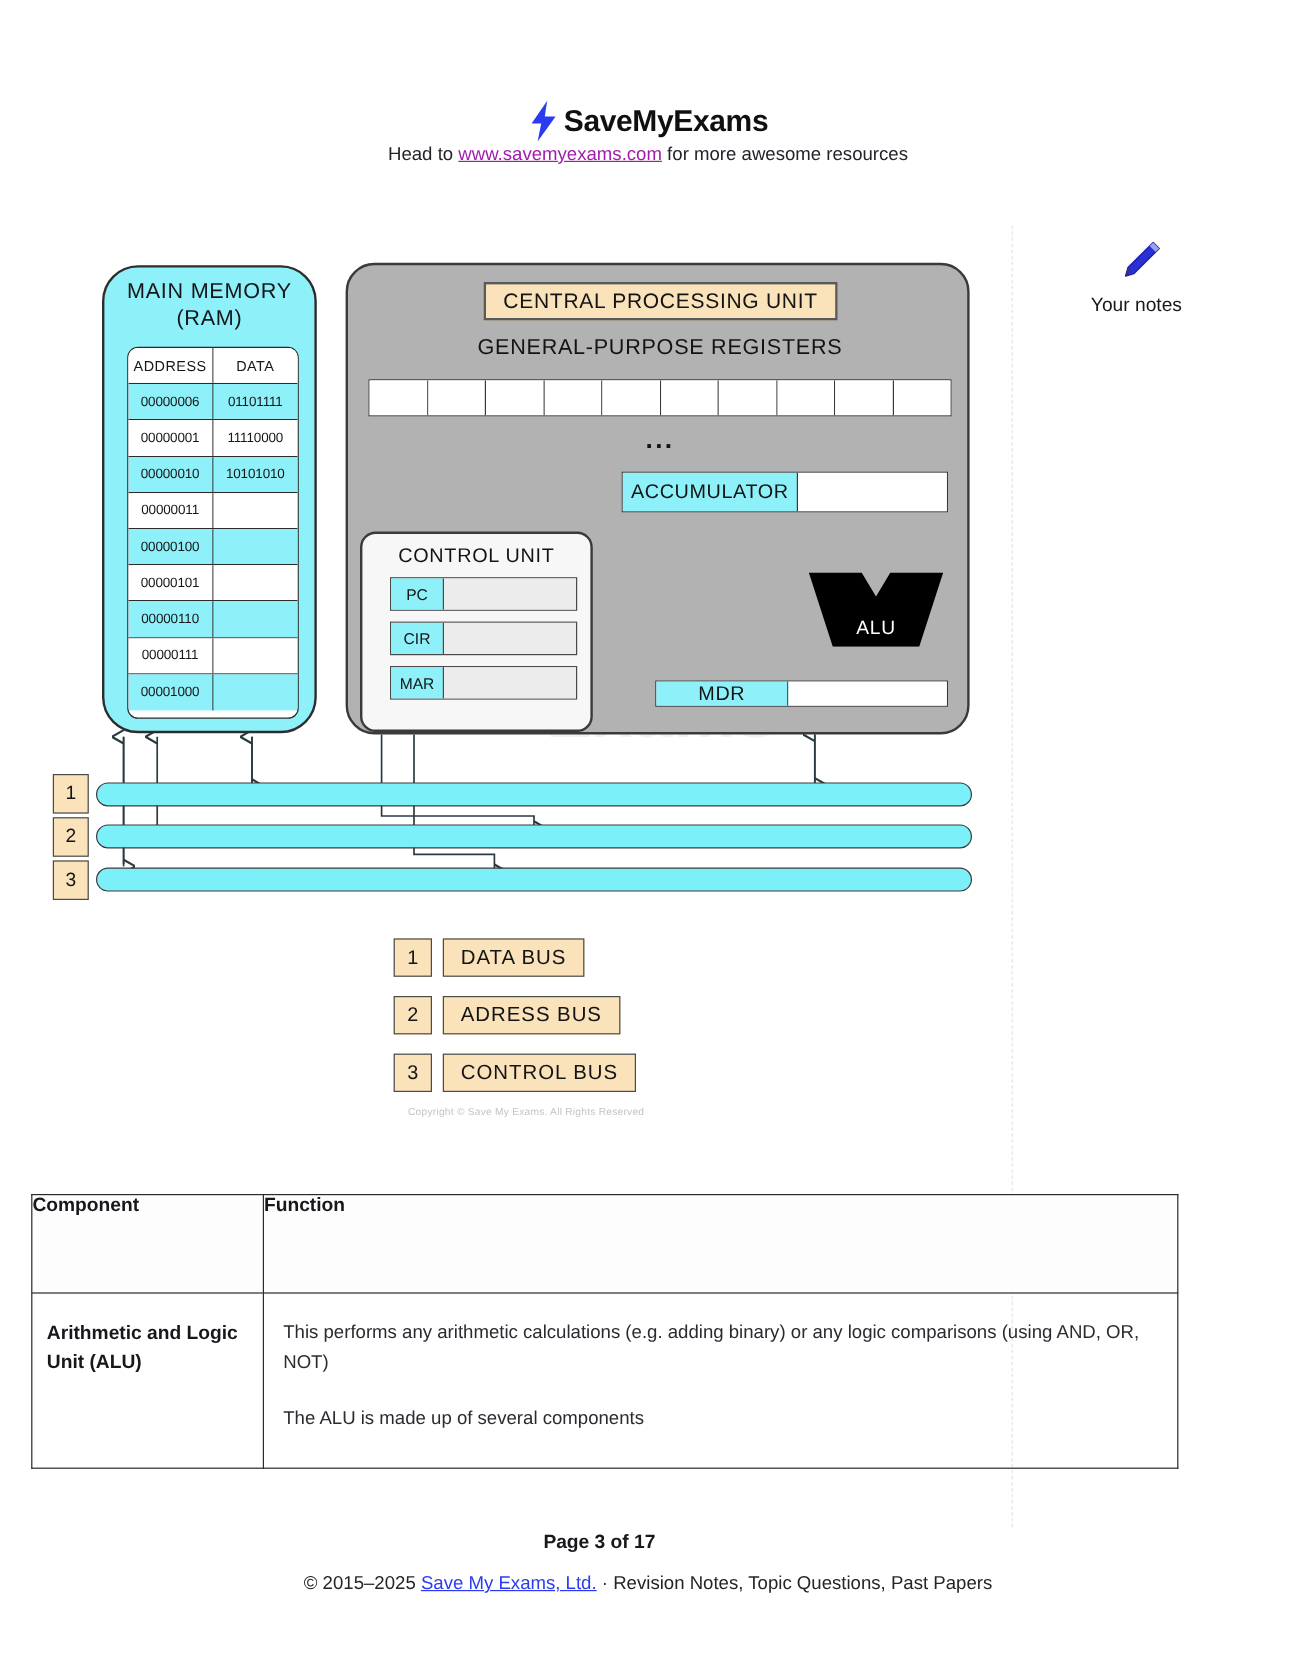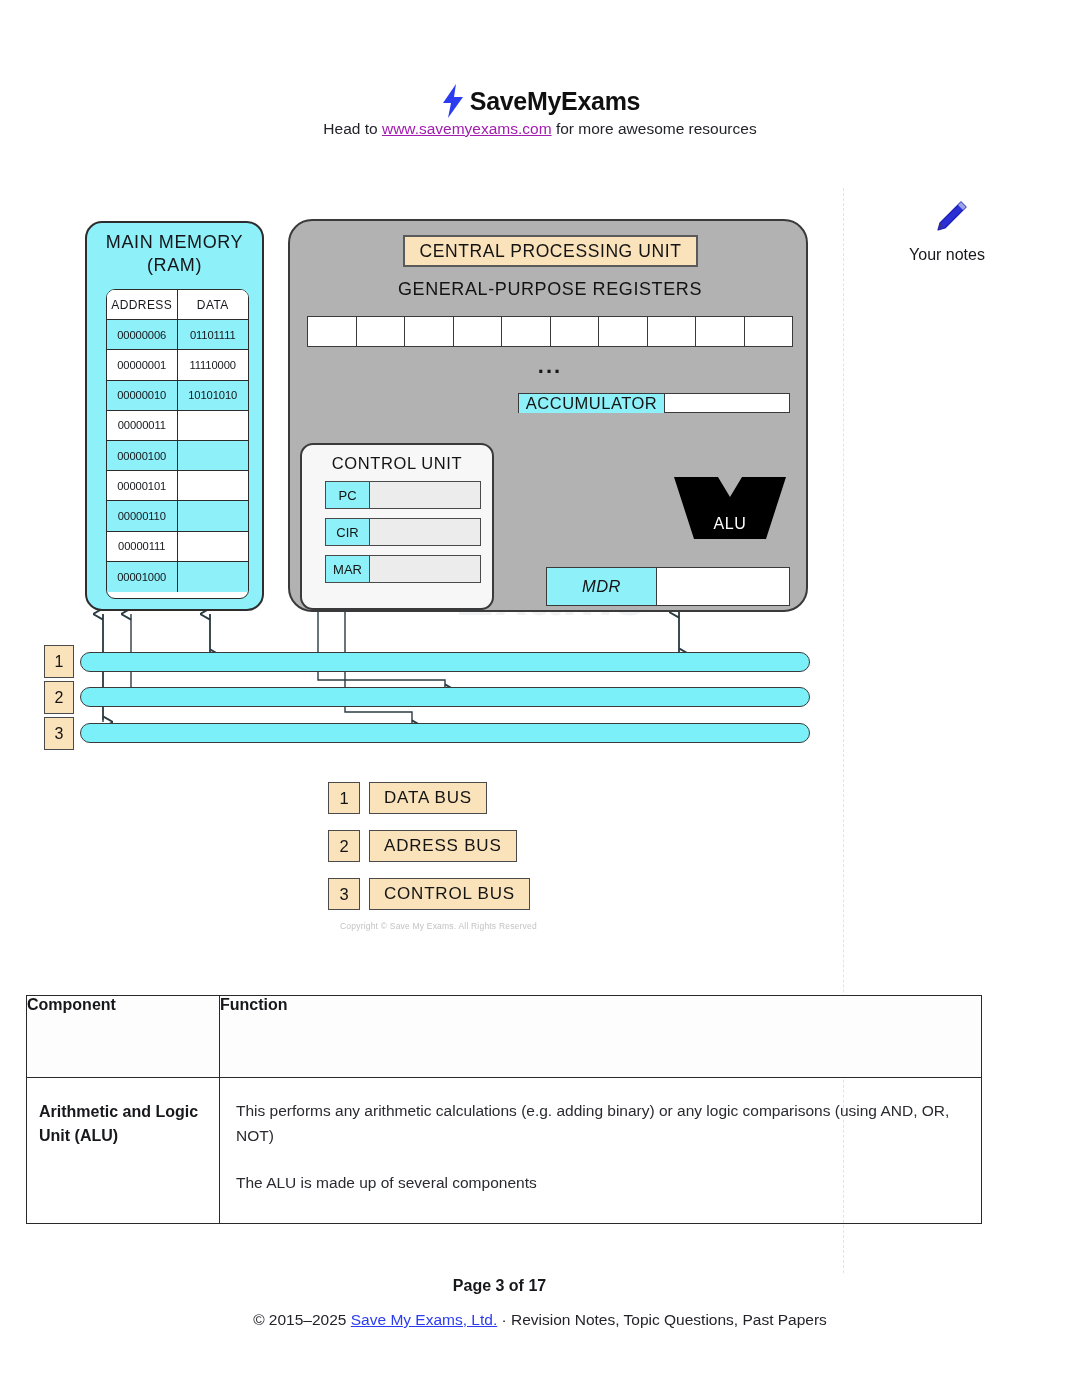--- a/index.html
+++ b/index.html
@@ -47,21 +47,21 @@
     position: absolute; left: 455px; top: 515px;
     font-size: 58px; font-weight: 700; line-height: 0.92;
     color: rgba(120,128,140,0.10); letter-spacing: 1px;
     pointer-events: none; white-space: pre-line;
   }
 
   
   .ram {
     position: absolute; left: 85px; top: 221px;
     width: 179px; height: 390px;
-    background: #8ef0f8; border: 2px solid #2d2d2d; border-radius: 17px;
+    background: #8ef0f8; border: 2px solid #2d2d2d; border-radius: 30px;
   }
   .ram-title {
     text-align: center; font-size: 18px; letter-spacing: 0.6px;
     color: #14161a; padding-top: 8px; line-height: 1.25;
     white-space: pre-line;
   }
   .mem-table {
     position: absolute; left: 19px; top: 66px;
     width: 143px; height: 310px;
     border: 1.6px solid #2b2b2b; border-radius: 9px 9px 9px 9px;
@@ -112,23 +112,23 @@
     position: absolute; display: flex;
     border: 1.8px solid #3a3a3a; background: #ffffff;
   }
   .reg-label {
     background: #8ef0f8; display: flex; align-items: center; justify-content: center;
     font-size: 16.5px; letter-spacing: 0.5px; color: #141414;
     border-right: 1.8px solid #3a3a3a;
   }
   .reg-value { flex: 1 1 auto; background: #ffffff; }
 
-  .acc { left: 228px; top: 172px; width: 272px; height: 20px; flex-direction: column; }
+  .acc { left: 228px; top: 172px; width: 272px; height: 34px; }
   .acc .reg-label { width: 146px; }
-  .mdr { left: 256px; top: 346px; width: 244px; height: 39px; font-style: italic; }
+  .mdr { left: 256px; top: 346px; width: 244px; height: 22px; }
   .mdr .reg-label { width: 110px; }
 
   
   .cu {
     position: absolute; left: 300px; top: 443px;
     width: 194px; height: 167px;
     background: #f7f7f7; border: 2px solid #3a3a3a; border-radius: 13px;
   }
   .cu-title {
     text-align: center; font-size: 16.5px; letter-spacing: 0.6px;

